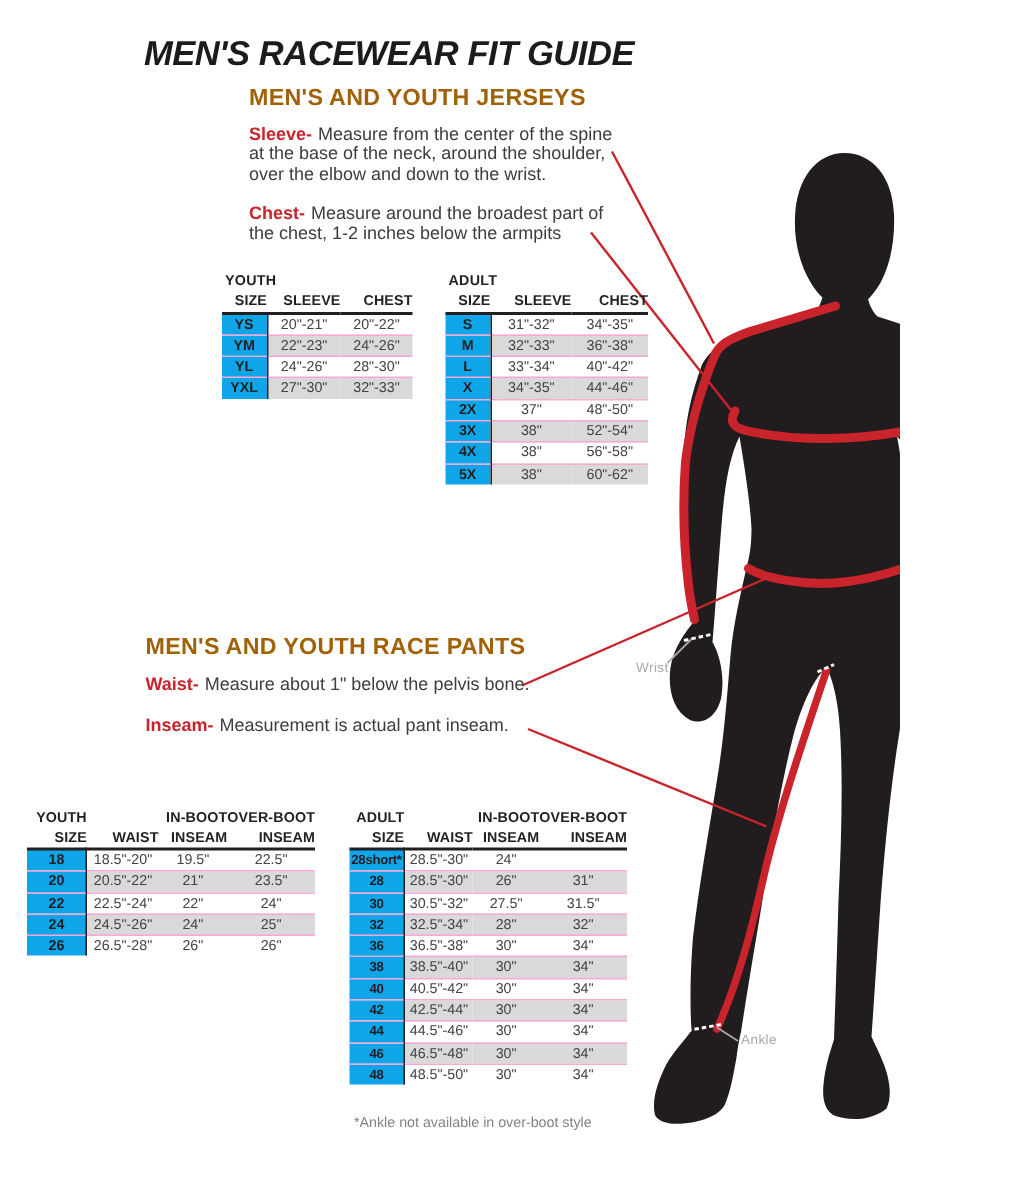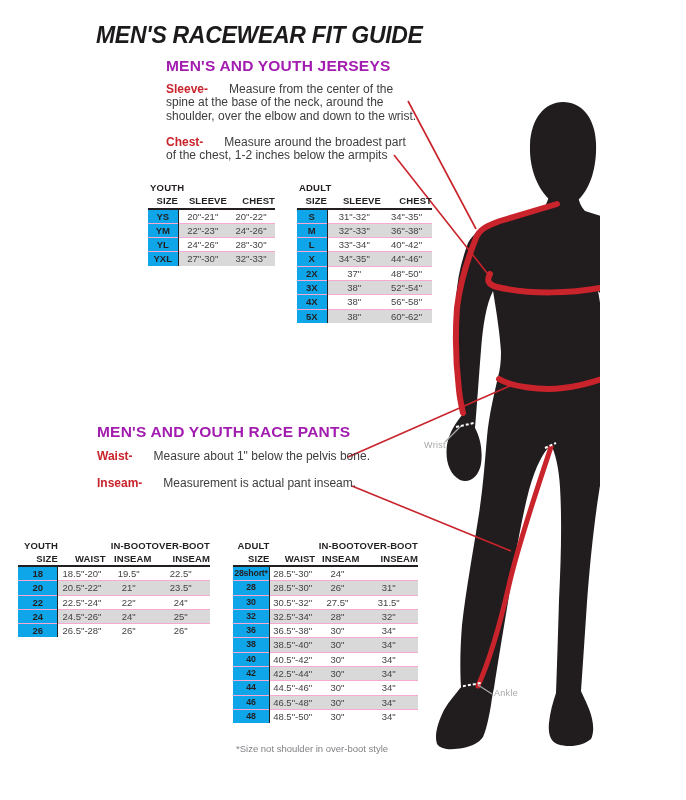--- a/index.html
+++ b/index.html
@@ -4,30 +4,30 @@
 <style>
   html,body{margin:0;padding:0;background:#fff;}
   .stage{position:relative;width:600px;height:800px;background:#ffffff;overflow:hidden;
          font-family:"Liberation Sans","DejaVu Sans",sans-serif;}
   .abs{position:absolute;}
   svg.fig{position:absolute;left:0;top:0;z-index:1;}
   .txt{z-index:2;}
 
   .page-title{left:96px;top:22px;font-size:23px;font-weight:bold;font-style:italic;
               color:#1d1a1b;letter-spacing:-0.3px;white-space:nowrap;}
-  .section-h{font-size:15.5px;font-weight:bold;color:#a21caf;letter-spacing:0.2px;white-space:nowrap;}
+  .section-h{font-size:15.5px;font-weight:bold;color:#a16207;letter-spacing:0.2px;white-space:nowrap;}
   .jersey-h{left:166px;top:57px;}
   .pants-h{left:97px;top:423px;}
 
   .para{font-size:12px;line-height:13.4px;color:#3d3c3e;}
   .sleeve-p{left:166px;top:83px;width:254px;}
   .chest-p{left:166px;top:136px;width:242px;}
   .waist-p{left:97px;top:450px;width:300px;white-space:nowrap;}
   .inseam-p{left:97px;top:477px;width:300px;white-space:nowrap;}
-  .term{color:#c9232b;font-weight:bold;margin-right:21px;}
+  .term{color:#c9232b;font-weight:bold;margin-right:4px;}
 
   .tbl-label{font-size:9.5px;font-weight:bold;color:#231f20;height:12px;line-height:10px;
              padding-left:2px;letter-spacing:0.2px;}
   .sizetable table{border-collapse:collapse;table-layout:fixed;}
   .sizetable th{font-weight:bold;font-size:9.5px;color:#231f20;text-align:right;padding:0;
                 height:12.5px;line-height:12.5px;white-space:nowrap;letter-spacing:0.1px;}
   .sizetable thead{border-bottom:2px solid #231f20;}
   .sizetable td{font-size:9.5px;text-align:center;padding:0;height:13.3px;line-height:13.3px;
                 white-space:nowrap;color:#434245;}
   .sizetable td.size{font-weight:bold;color:#231f20;border-right:1px solid #231f20;background:#0ea5e9;}
@@ -405,18 +405,18 @@
               <td class="size">48</td>
               <td class="data">48.5"-50"</td>
               <td class="data">30"</td>
               <td class="data">34"</td>
             </tr>
           </tbody>
         </table>
       </div>
   </div>
 
-  <div class="abs txt footnote">*Size not shoulder in over-boot style</div>
+  <div class="abs txt footnote">*Ankle not available in over-boot style</div>
 
   <div class="abs txt bodypart wrist-l">Wrist</div>
   <div class="abs txt bodypart ankle-l">Ankle</div>
 
 </div>
 
 </body></html>

